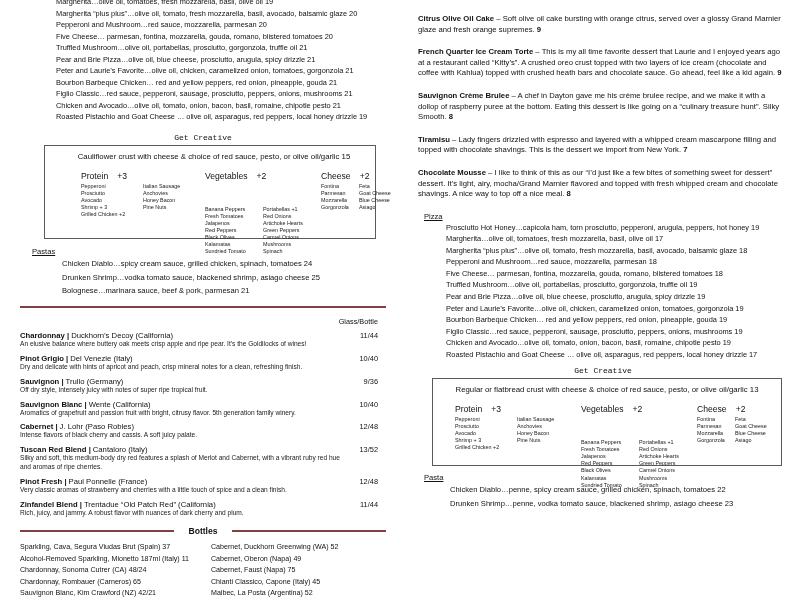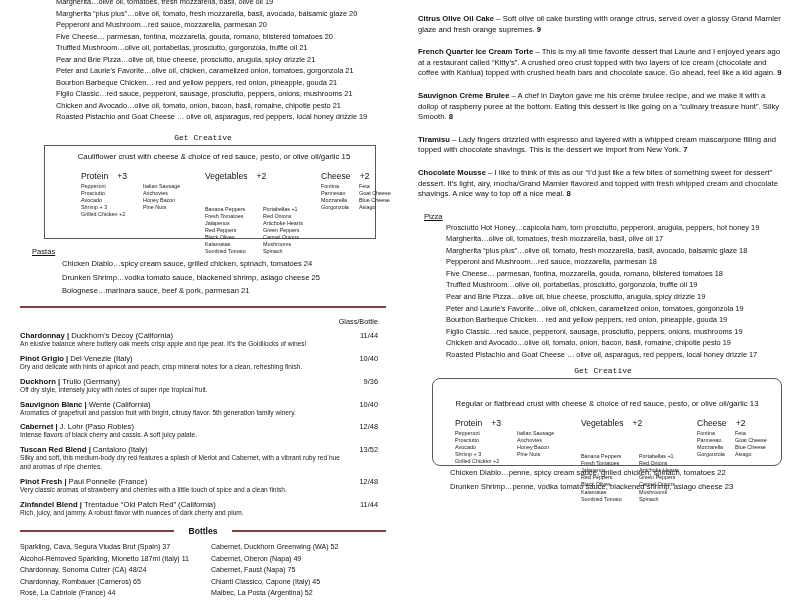--- a/index.html
+++ b/index.html
@@ -65,21 +65,21 @@
     font-size: 8px;
     margin: 10px 0 3px 0;
     font-family: Liberation Mono, monospace;
   }
   .gc-title-r { margin: 6px 0 3px 0; }
   .gc-box {
     border: 1px solid #5a5a5a;
     box-sizing: border-box;
   }
   .gc-box-l { margin: 0 10px 0 24px; padding: 6px 0 9px 8px; height: 94px; }
-  .gc-box-r { margin: 0 6px 0 14px; padding: 20px 0 9px 0; height: 88px; border-radius: 8px; }
+  .gc-box-r { margin: 0 6px 0 14px; padding: 6px 0 9px 0; height: 88px; }
   .gc-crust {
     text-align: center;
     font-size: 7.8px;
     margin-bottom: 10px;
   }
   .gc-cols {
     display: flex;
     padding: 0 6px 0 28px;
   }
   .gc-cols-r { padding: 0 4px 0 22px; }
@@ -280,21 +280,21 @@
         <div class="wine-item">
           <div class="wine-top">
             <span class="wine-name">Pinot Grigio |</span>
             <span class="wine-prod">Del Venezie (Italy)</span>
             <span class="wine-price">10/40</span>
           </div>
           <div class="wine-desc">Dry and delicate with hints of apricot and peach, crisp mineral notes for a clean, refreshing finish.</div>
         </div>
         <div class="wine-item">
           <div class="wine-top">
-            <span class="wine-name">Duckhorn |</span>
+            <span class="wine-name">Sauvignon |</span>
             <span class="wine-prod">Trullo (Germany)</span>
             <span class="wine-price">9/36</span>
           </div>
           <div class="wine-desc">Off dry style, intensely juicy with notes of super ripe tropical fruit.</div>
         </div>
         <div class="wine-item">
           <div class="wine-top">
             <span class="wine-name">Sauvignon Blanc |</span>
             <span class="wine-prod">Wente (California)</span>
             <span class="wine-price">10/40</span>
@@ -340,20 +340,21 @@
       <div class="bottles-title">Bottles</div>
       <div class="rule-seg b"></div>
     </div>
 
     <div class="bottles-cols">
       <div class="bc" id="bottles-left">
           <div class="bottle-line">Sparkling, Cava, Segura Viudas Brut (Spain) 37</div>
           <div class="bottle-line">Alcohol-Removed Sparkling, Mionetto 187ml (Italy) 11</div>
           <div class="bottle-line">Chardonnay, Sonoma Cutrer  (CA)  48/24</div>
           <div class="bottle-line">Chardonnay, Rombauer (Carneros)  65</div>
+          <div class="bottle-line">Sauvignon Blanc, Kim Crawford (NZ) 42/21</div>
           <div class="bottle-line">Rosé, La Cabriole  (France)  44</div>
         </div>
       <div class="bc right" id="bottles-right">
           <div class="bottle-line">Cabernet, Duckhorn Greenwing (WA) 52</div>
           <div class="bottle-line">Cabernet, Oberon (Napa)  49</div>
           <div class="bottle-line">Cabernet, Faust (Napa)  75</div>
           <div class="bottle-line">Chianti Classico, Capone (Italy) 45</div>
           <div class="bottle-line">Malbec, La Posta (Argentina) 52</div>
           <div class="bottle-line">Napa Blend, Palazzo (Napa) 95</div>
         </div>
@@ -456,19 +457,20 @@
                 <li>Feta</li>
                 <li>Goat Cheese</li>
                 <li>Blue Cheese</li>
                 <li>Asiago</li>
               </ul>
             </div>
           </div>
         </div>
     </div>
 
+    <div class="section-head-r" style="margin-top:7px">Pasta</div>
     <div id="right-pastas">
         <div class="pasta-line-r">Chicken Diablo…penne, spicy cream sauce, grilled chicken, spinach, tomatoes     22</div>
         <div class="pasta-line-r">Drunken Shrimp…penne, vodka tomato sauce, blackened shrimp, asiago cheese  23</div>
       </div>
   </div>
 
 </div>
 
 </body></html>

